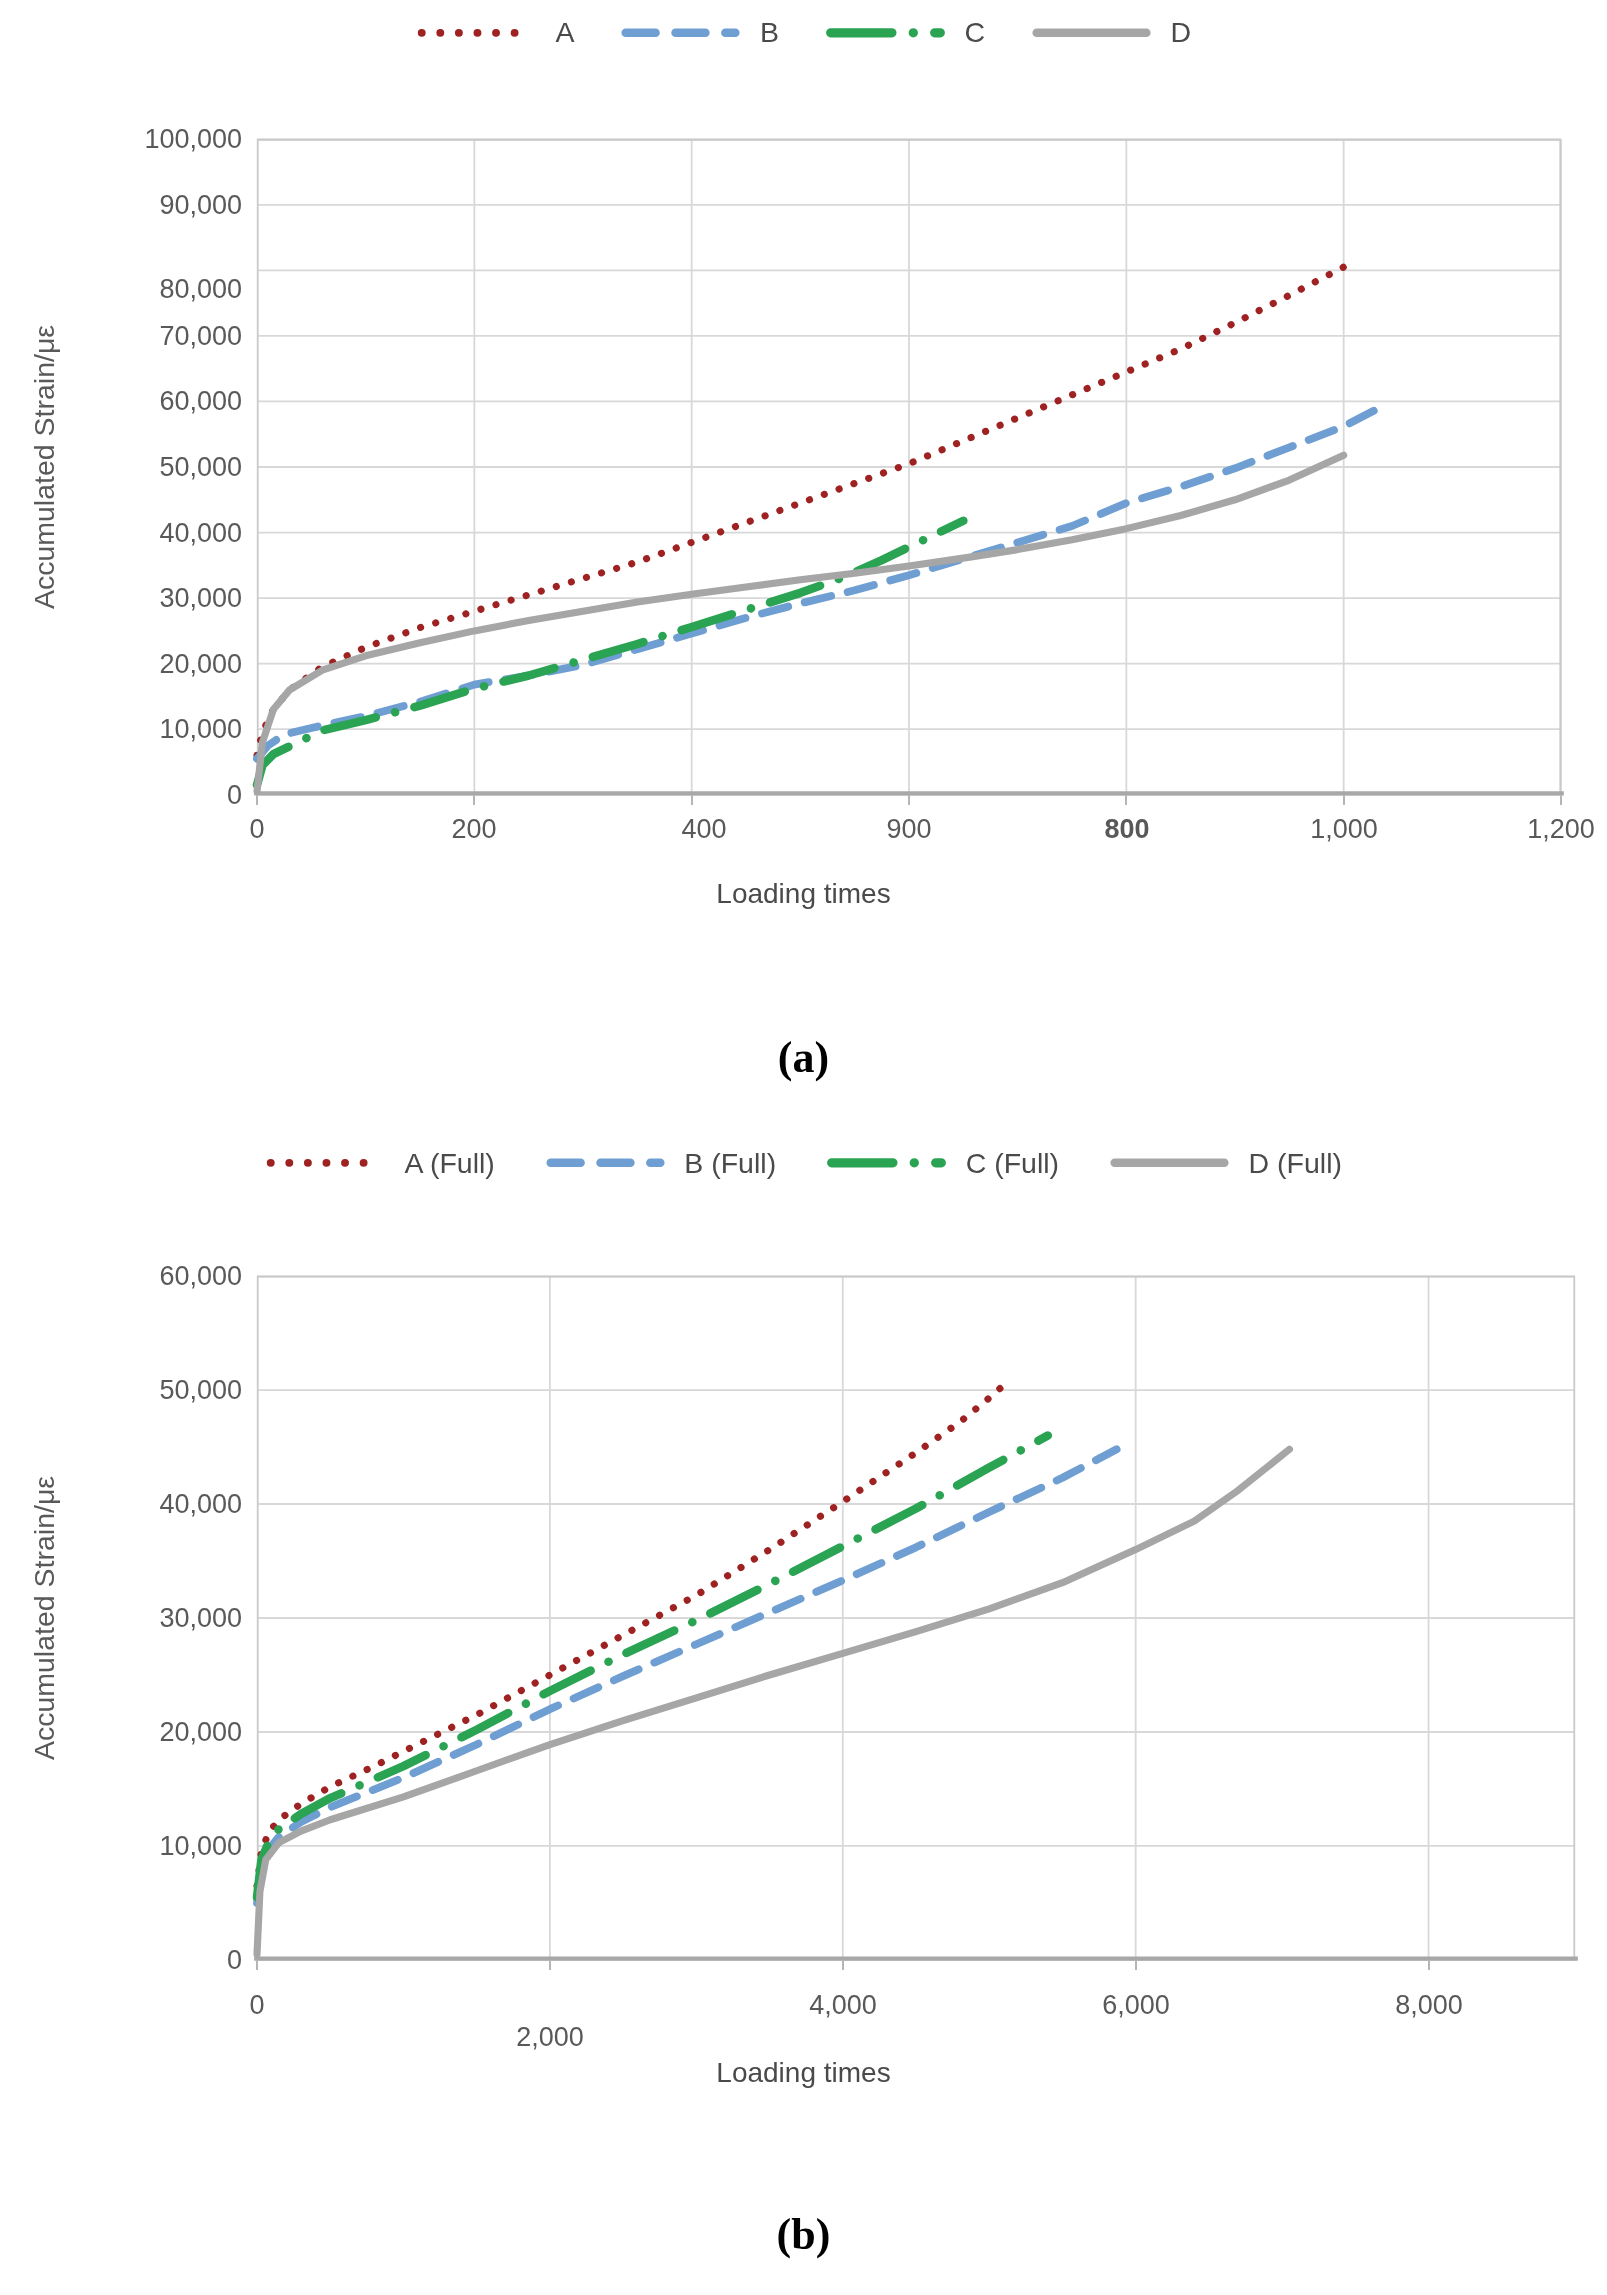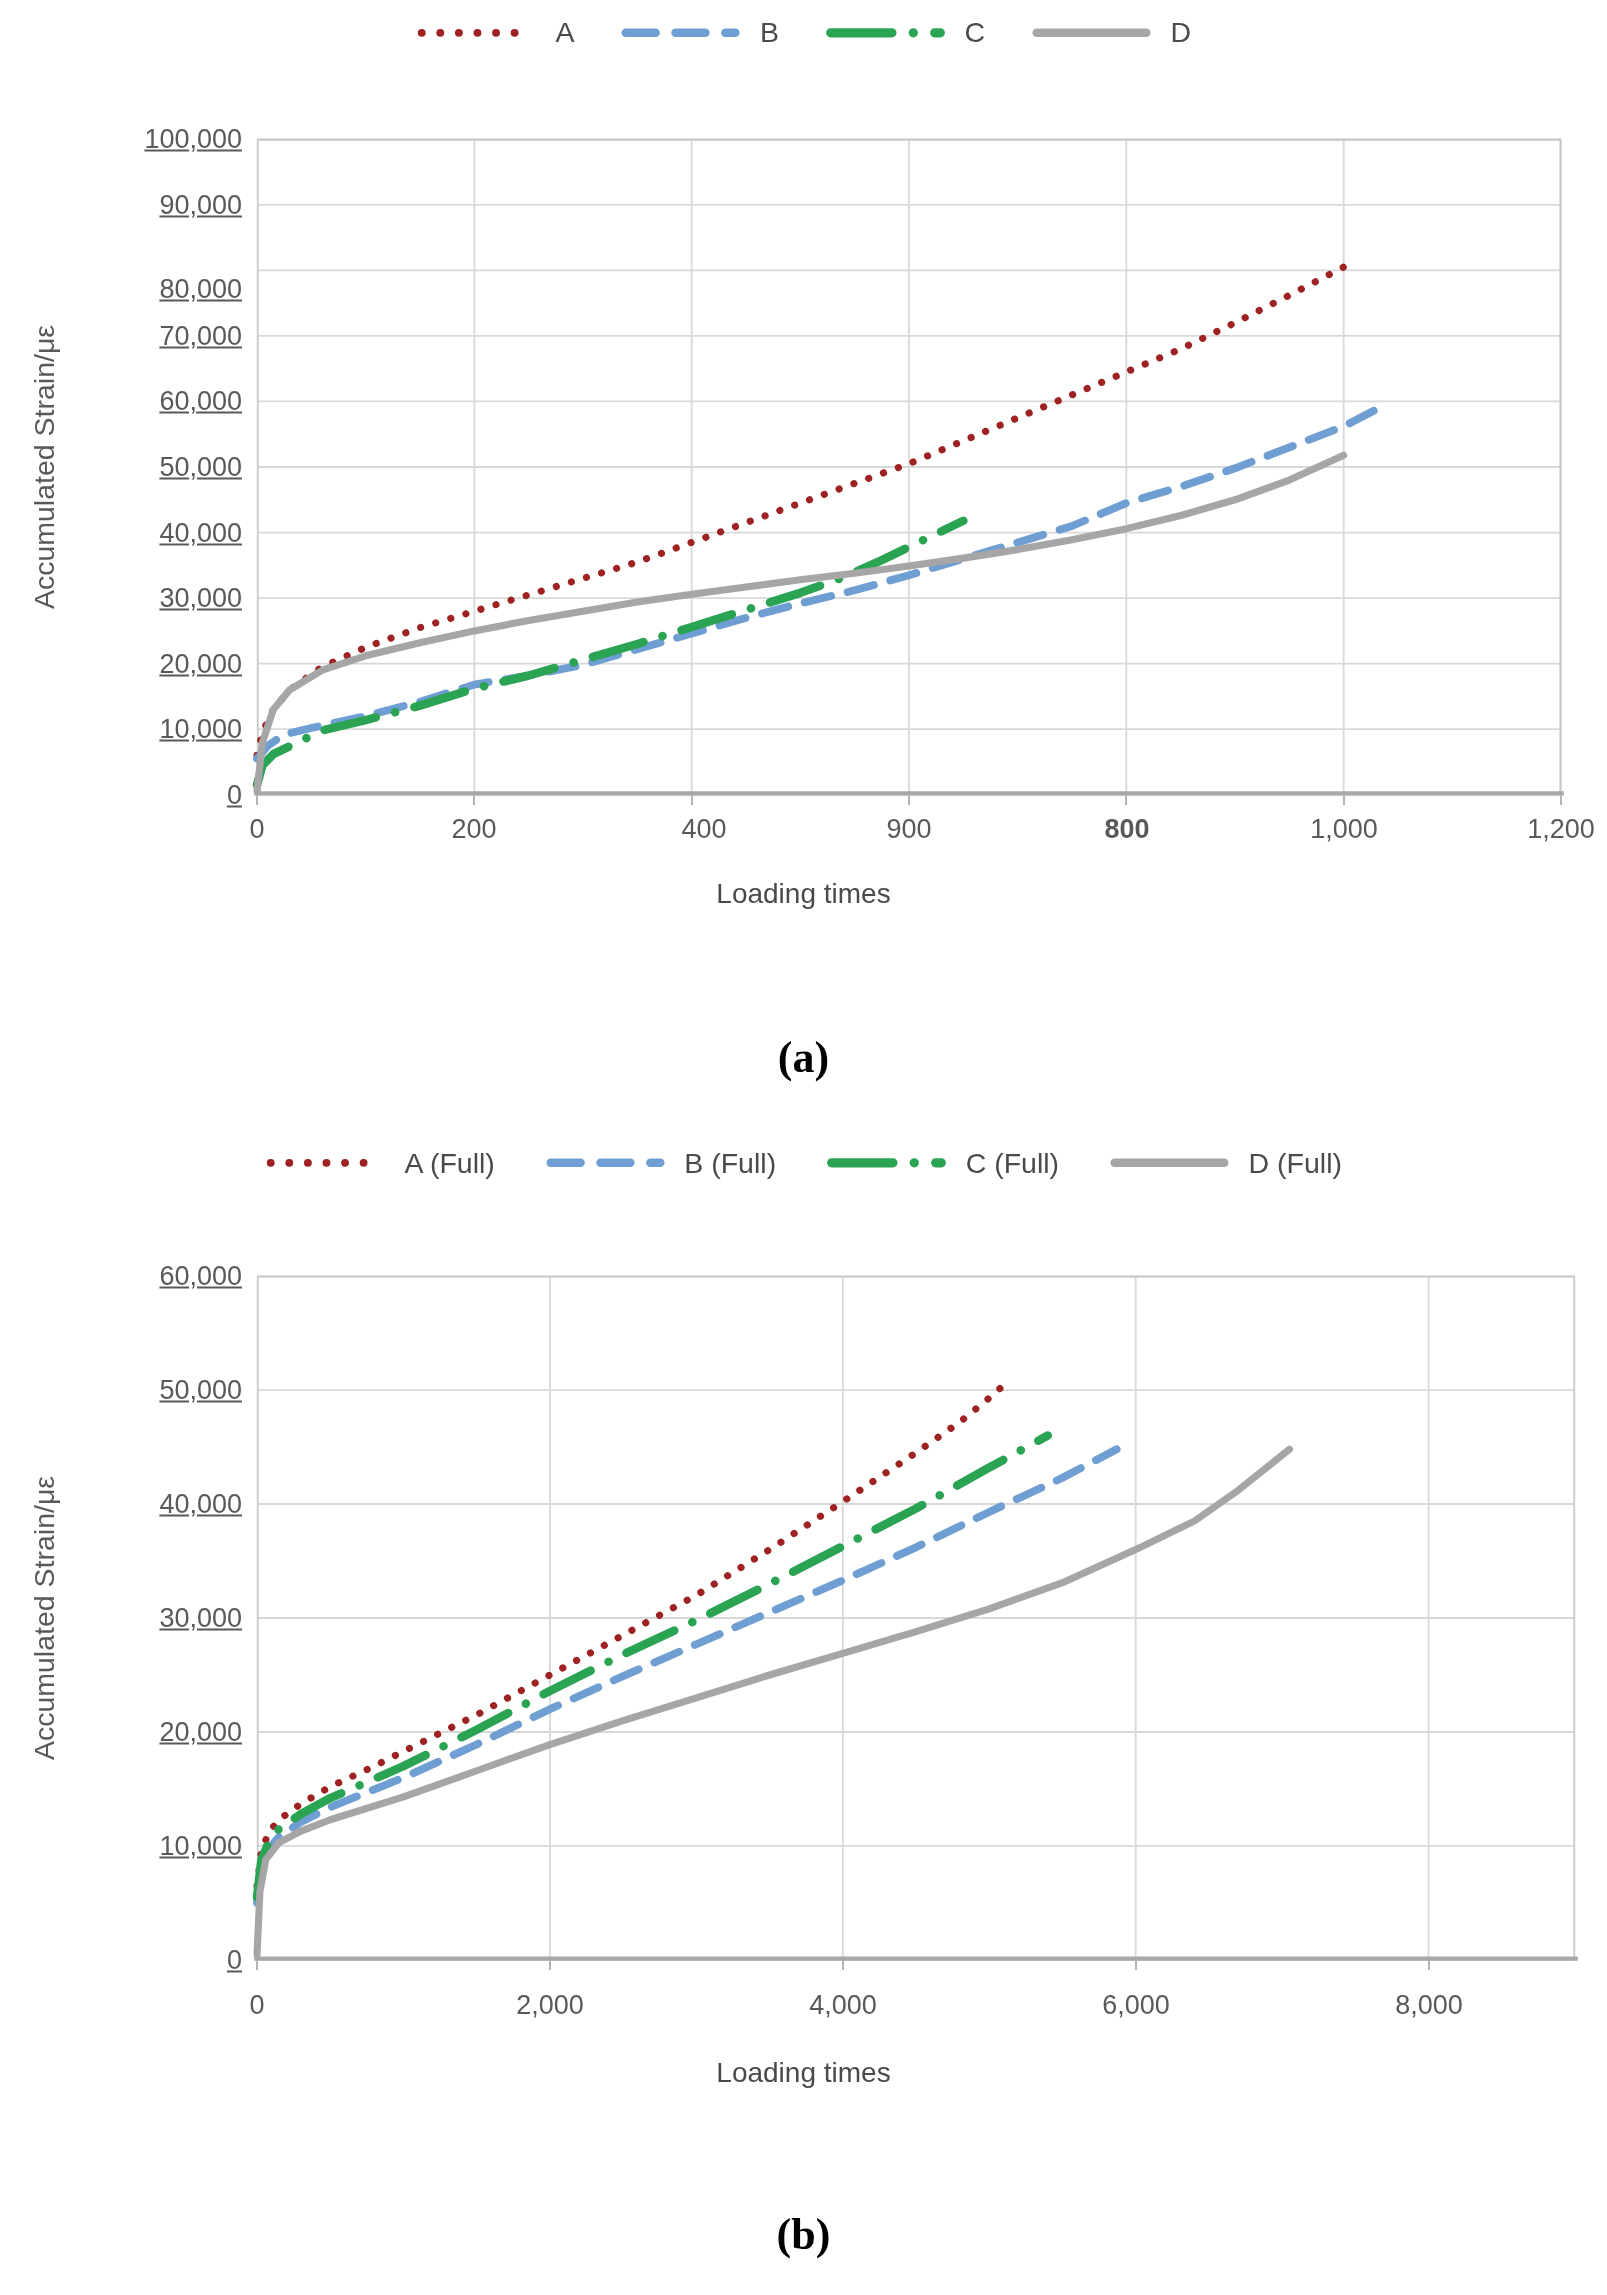--- a/index.html
+++ b/index.html
@@ -12,21 +12,21 @@
   .legend-item{display:flex;align-items:center;gap:18.5px;}
   .legend-label{font-size:28.5px;color:#4a4a4a;white-space:nowrap;}
   .plot{position:absolute;}
   .plot svg{overflow:visible;display:block;}
   #plot-a{left:257px;top:139px;}
   #plot-b{left:257px;top:1276px;}
   .ylabels{position:absolute;}
   #ylabels-a{left:71px;top:139px;width:171px;height:656px;}
   #ylabels-b{left:71px;top:1276px;width:171px;height:684px;}
   .ylabel{position:absolute;right:0;transform:translateY(-50%);font-size:27px;
-          color:#595959;white-space:nowrap;text-decoration:underline;}
+          color:#595959;white-space:nowrap;}
   .xlabels{position:absolute;}
   #xlabels-a{left:257px;top:814px;width:1304px;height:36px;}
   #xlabels-b{left:257px;top:1990px;width:1318px;height:36px;}
   .xlabel{position:absolute;transform:translateX(-50%);font-size:27px;color:#595959;
           white-space:nowrap;}
   .xticks{position:absolute;}
   #xticks-a{left:257px;top:795px;width:1304px;height:11.4px;}
   #xticks-b{left:257px;top:1960px;width:1318px;height:11.4px;}
   .xtick{position:absolute;width:2.1px;height:10px;background:#b5b5b5;}
   .ytitle{position:absolute;font-size:28.5px;color:#595959;white-space:nowrap;
@@ -207,21 +207,21 @@
 
     <div id="xticks-b" class="xticks">
         <div class="xtick" style="left: -1.1px;"></div>
         <div class="xtick" style="left: 292px;"></div>
         <div class="xtick" style="left: 585px;"></div>
         <div class="xtick" style="left: 878px;"></div>
         <div class="xtick" style="left: 1171px;"></div>
       </div>
     <div id="xlabels-b" class="xlabels">
         <div class="xlabel" style="left: 0px;">0</div>
-        <div class="xlabel" style="left: 293px;">2,000</div>
+        <div class="xlabel" style="left: 293px; margin-top: 32px;">2,000</div>
         <div class="xlabel" style="left: 586px;">4,000</div>
         <div class="xlabel" style="left: 879px;">6,000</div>
         <div class="xlabel" style="left: 1172px;">8,000</div>
       </div>
 
     <div id="xtitle-b" class="xtitle">Loading times</div>
 
     <div id="caption-b" class="caption">(b)</div>
   </div>
 

